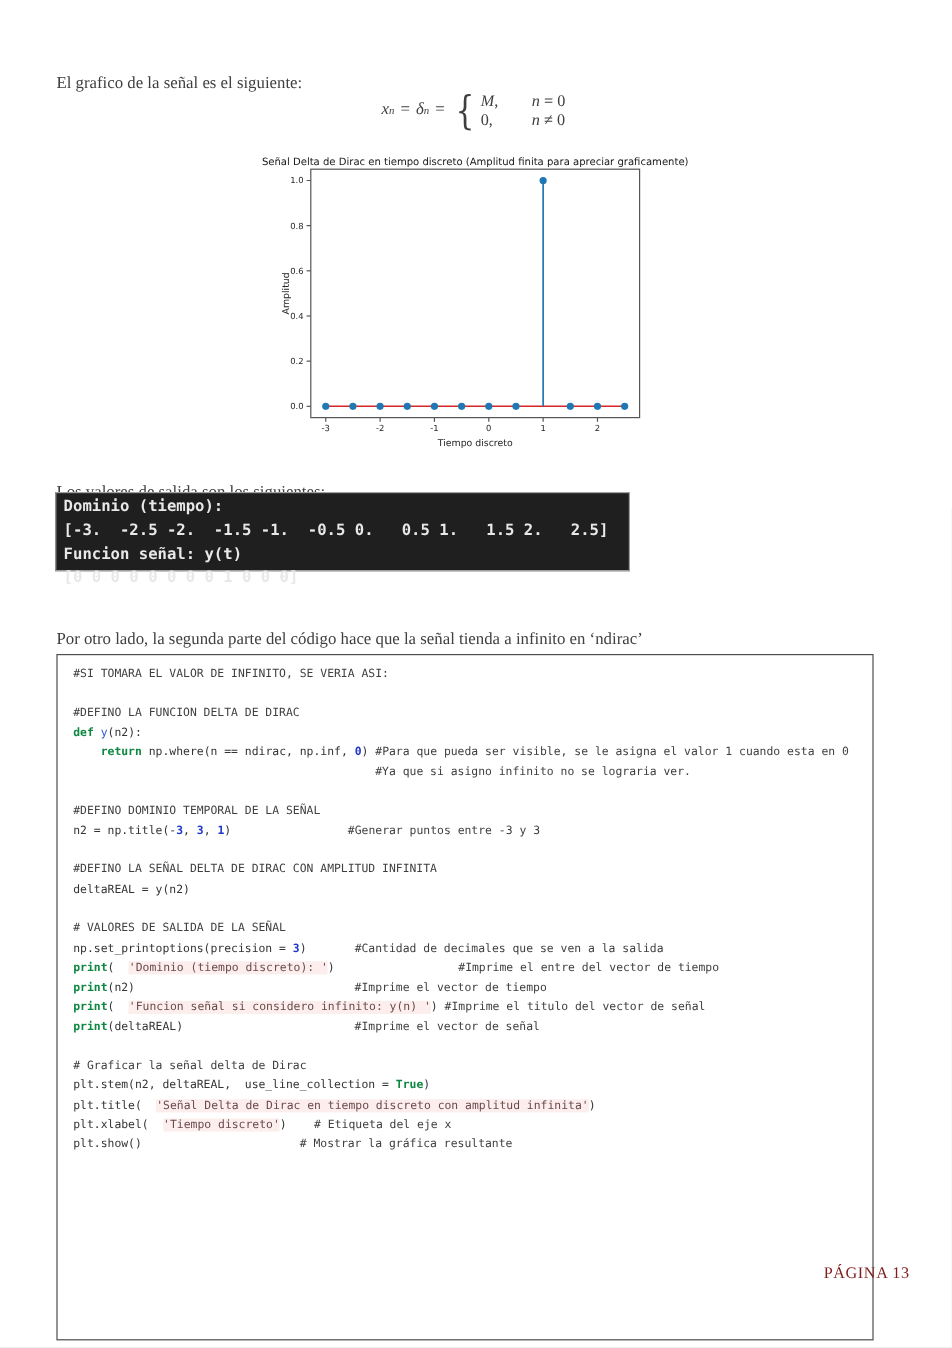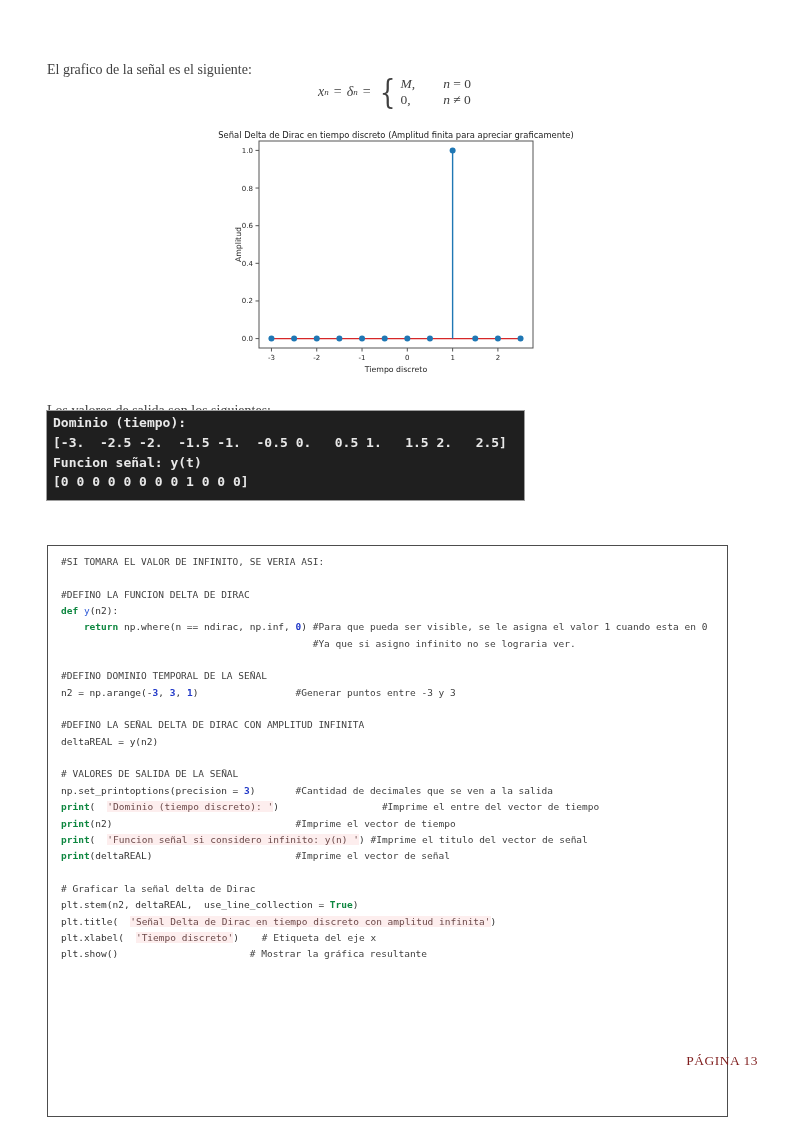--- a/index.html
+++ b/index.html
@@ -41,21 +41,21 @@
     font-size:13.5px;line-height:16px;
   }
   .case-cond i{font-style:italic;}
 
   
   .figure{position:absolute;left:195px;top:128px;width:403px;height:252px;}
 
   
   .console{
     position:absolute;left:46px;top:410px;
-    width:479px;height:91px;
+    width:479px;height:66px;
     background:#1f1f1f;
     border:1px solid #9e9e9e;
     box-sizing:border-box;
     padding:2px 6px;
     font-family:"DejaVu Sans Mono","Liberation Mono",monospace;
     font-size:13px;font-weight:bold;
     color:#e8e8e8;
     line-height:19.8px;
   }
   .console-line{white-space:pre;}
@@ -157,31 +157,32 @@
 
   <p class="para para2">Los valores de salida son los siguientes:</p>
 
   <div class="console" style="background: rgb(31, 31, 31); color: rgb(232, 232, 232);">
       <div class="console-line">Dominio (tiempo):</div>
       <div class="console-line">[-3.  -2.5 -2.  -1.5 -1.  -0.5 0.   0.5 1.   1.5 2.   2.5]</div>
       <div class="console-line">Funcion señal: y(t)</div>
       <div class="console-line">[0 0 0 0 0 0 0 0 1 0 0 0]</div>
     </div>
 
+  <p class="para para3">Por otro lado, la segunda parte del código hace que la señal tienda a infinito en ‘ndirac’</p>
 
   <div class="codebox">
       <div class="code-line"><span class="seg-c">#SI TOMARA EL VALOR DE INFINITO, SE VERIA ASI:</span></div>
       <div class="code-line">&nbsp;</div>
       <div class="code-line"><span class="seg-c">#DEFINO LA FUNCION DELTA DE DIRAC</span></div>
       <div class="code-line"><span class="seg-k">def</span><span class="seg-p"> </span><span class="seg-f">y</span><span class="seg-p">(n2):</span></div>
       <div class="code-line"><span class="seg-p">    </span><span class="seg-k">return</span><span class="seg-p"> np.where(n == ndirac, np.inf, </span><span class="seg-n">0</span><span class="seg-p">) </span><span class="seg-c">#Para que pueda ser visible, se le asigna el valor 1 cuando esta en 0</span></div>
       <div class="code-line"><span class="seg-p">                                            </span><span class="seg-c">#Ya que si asigno infinito no se lograria ver.</span></div>
       <div class="code-line">&nbsp;</div>
       <div class="code-line"><span class="seg-c">#DEFINO DOMINIO TEMPORAL DE LA SEÑAL</span></div>
-      <div class="code-line"><span class="seg-p">n2 = np.arange(-</span><span class="seg-n">3</span><span class="seg-p">, </span><span class="seg-n">3</span><span class="seg-p">, </span><span class="seg-n">1</span><span class="seg-p">)                 </span><span class="seg-c">#Generar puntos entre -3 y 3</span></div>
+      <div class="code-line"><span class="seg-p">n2 = np.title(-</span><span class="seg-n">3</span><span class="seg-p">, </span><span class="seg-n">3</span><span class="seg-p">, </span><span class="seg-n">1</span><span class="seg-p">)                 </span><span class="seg-c">#Generar puntos entre -3 y 3</span></div>
       <div class="code-line">&nbsp;</div>
       <div class="code-line"><span class="seg-c">#DEFINO LA SEÑAL DELTA DE DIRAC CON AMPLITUD INFINITA</span></div>
       <div class="code-line"><span class="seg-p">deltaREAL = y(n2)</span></div>
       <div class="code-line">&nbsp;</div>
       <div class="code-line"><span class="seg-c"># VALORES DE SALIDA DE LA SEÑAL</span></div>
       <div class="code-line"><span class="seg-p">np.set_printoptions(precision = </span><span class="seg-n">3</span><span class="seg-p">)       </span><span class="seg-c">#Cantidad de decimales que se ven a la salida</span></div>
       <div class="code-line"><span class="seg-k">print</span><span class="seg-p">(</span><span class="seg-s">'Dominio (tiempo discreto): '</span><span class="seg-p">)                  </span><span class="seg-c">#Imprime el entre del vector de tiempo</span></div>
       <div class="code-line"><span class="seg-k">print</span><span class="seg-p">(n2)                                </span><span class="seg-c">#Imprime el vector de tiempo</span></div>
       <div class="code-line"><span class="seg-k">print</span><span class="seg-p">(</span><span class="seg-s">'Funcion señal si considero infinito: y(n) '</span><span class="seg-p">) </span><span class="seg-c">#Imprime el titulo del vector de señal</span></div>
       <div class="code-line"><span class="seg-k">print</span><span class="seg-p">(deltaREAL)                         </span><span class="seg-c">#Imprime el vector de señal</span></div>

